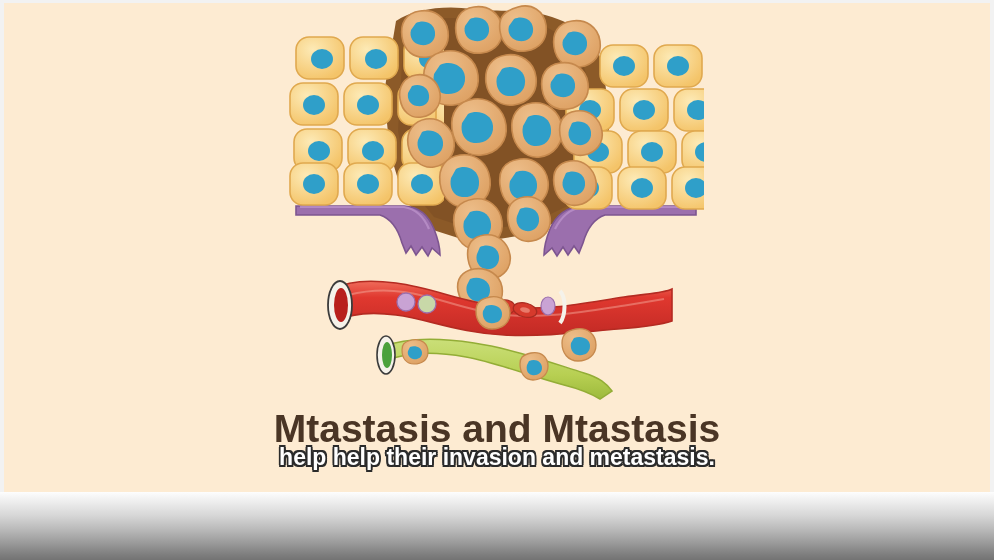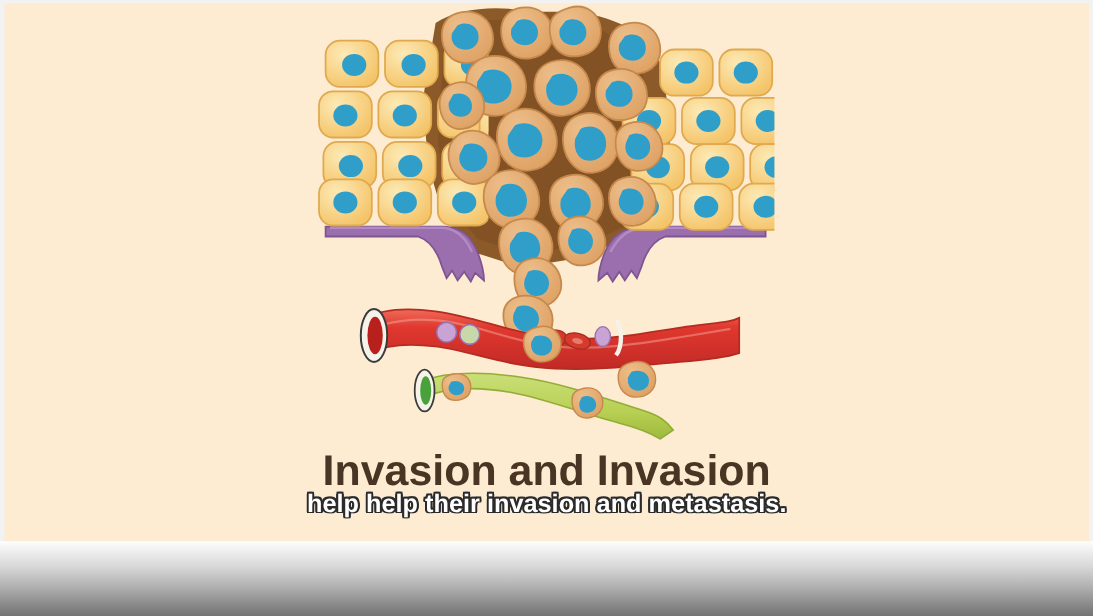--- a/index.html
+++ b/index.html
@@ -382,21 +382,21 @@
           <path d="M7,8 C14,5 20,9 20,15 C20,20 15,23 10,22 C5,21 4,16 5,12 Z" fill="#2f9fc9"></path>
         </g>
 
         <g transform="translate(562,326)">
           <path d="M10,0 C22,-2 30,6 30,16 C30,26 22,32 12,32 C2,32 -4,24 -4,14 C-4,6 0,2 10,0 Z" fill="url(#tumorShine)" stroke="#c6894d" stroke-width="1.3"></path>
           <path d="M8,9 C16,6 24,10 24,17 C24,24 18,27 12,26 C6,25 4,19 5,14 Z" fill="#2f9fc9"></path>
         </g>
       </g>
     </svg>
 
-    <div id="title-text">Invasion and Invasion</div>
+    <div id="title-text">Mtastasis and Mtastasis</div>
 
     <div id="caption-layer">
       <span id="caption-text">help help their invasion and metastasis.</span>
     </div>
   </div>
 
   <div id="controls">
 
     
 

